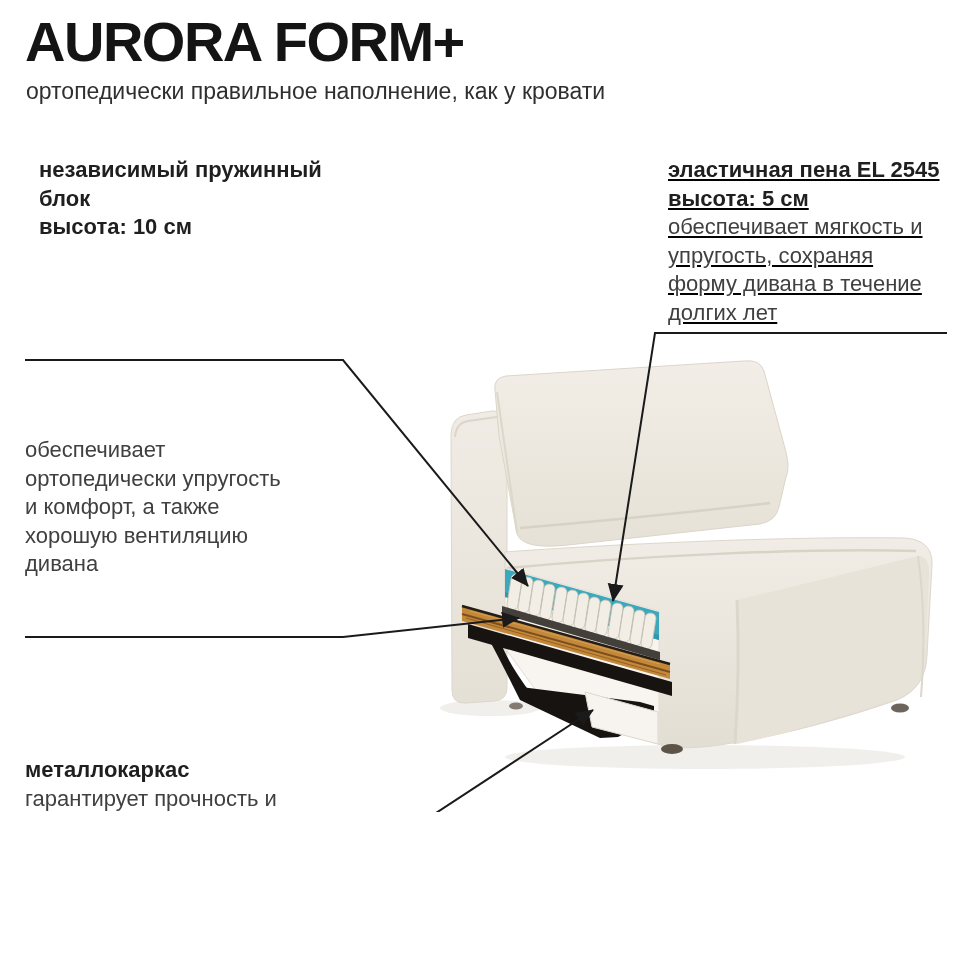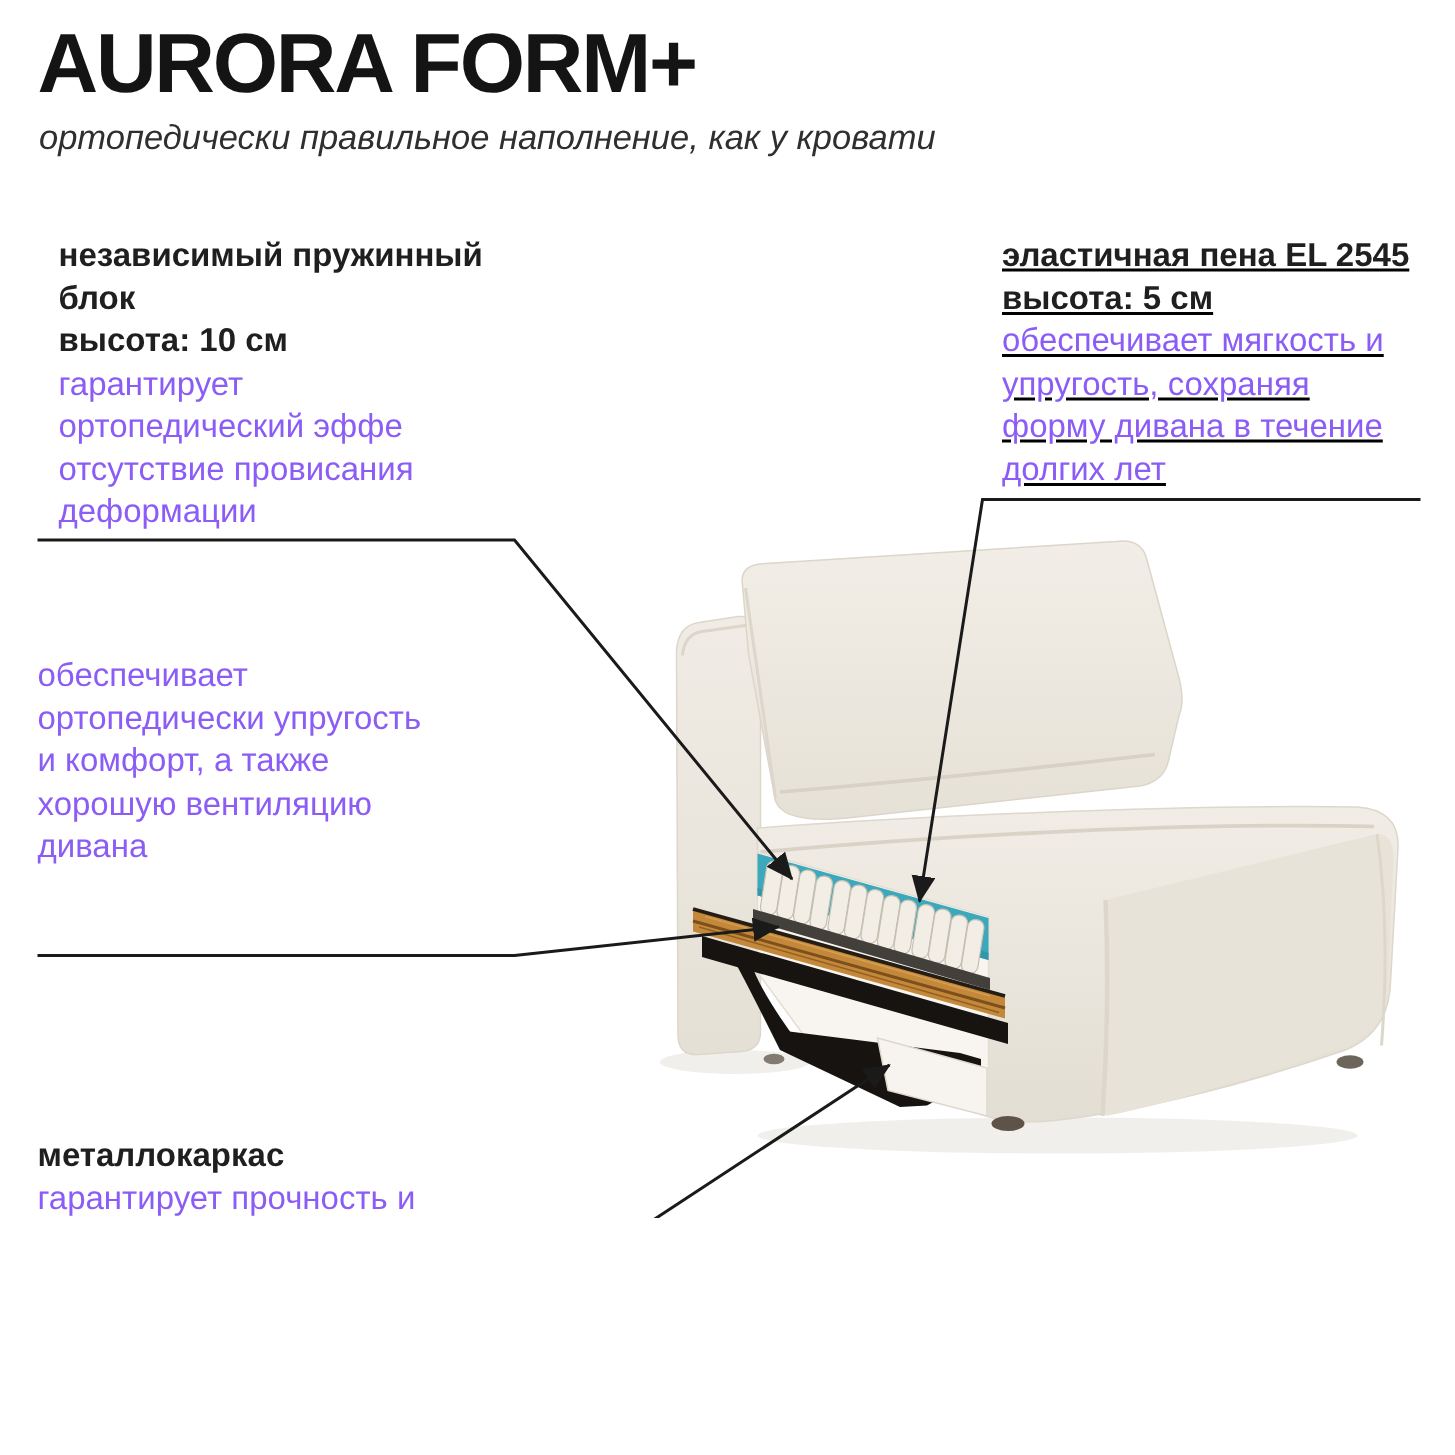--- a/index.html
+++ b/index.html
@@ -1,24 +1,24 @@
 <!DOCTYPE html>
 <html><head>
 <meta charset="utf-8">
 <style>
   html,body{margin:0;padding:0;background:#fff;}
   .canvas{position:relative;width:970px;height:812px;background:#ffffff;overflow:hidden;
           font-family:"Liberation Sans",sans-serif;}
   .stage{position:absolute;left:0;top:0;width:970px;height:970px;}
   .hdr{position:absolute;left:25px;top:12px;}
   .hdr h1{margin:0;font-size:56px;line-height:60px;font-weight:700;letter-spacing:-1.5px;color:#141414;}
-  .hdr p{margin:6px 0 0 1px;font-size:23px;line-height:26px;color:#2f2f2f;font-style:italic;}
+  .hdr p{margin:6px 0 0 1px;font-size:23px;line-height:26px;color:#2f2f2f;}
   .callout{position:absolute;width:330px;}
   .callout h2{margin:0;font-size:22px;line-height:28.5px;font-weight:700;color:#1f1f1f;white-space:pre-line;}
-  .callout p{margin:0;font-size:22px;line-height:28.5px;color:#8b5cf6;white-space:pre-line;}
+  .callout p{margin:0;font-size:22px;line-height:28.5px;color:#404040;white-space:pre-line;}
   #co-spring{left:39px;top:156px;}
   #co-foam{left:668px;top:156px;width:300px;text-decoration:underline;}
   #co-lato{left:25px;top:436px;}
   #co-frame{left:25px;top:756px;}
   svg{display:block;}
 </style>
 </head>
 <body>
 
 <div class="canvas">
@@ -125,24 +125,20 @@
 
   <header class="hdr">
     <h1>AURORA FORM+</h1>
     <p>ортопедически правильное наполнение, как у кровати</p>
   </header>
 
   <section class="callout" id="co-spring">
     <h2>независимый пружинный
 блок
 высота: 10 см</h2>
-    <p>гарантирует
-ортопедический эффе
-отсутствие провисания
-деформации</p>
   </section>
 
   <section class="callout" id="co-foam">
     <h2>эластичная пена EL 2545
 высота: 5 см</h2>
     <p>обеспечивает мягкость и
 упругость, сохраняя
 форму дивана в течение
 долгих лет</p>
   </section>

